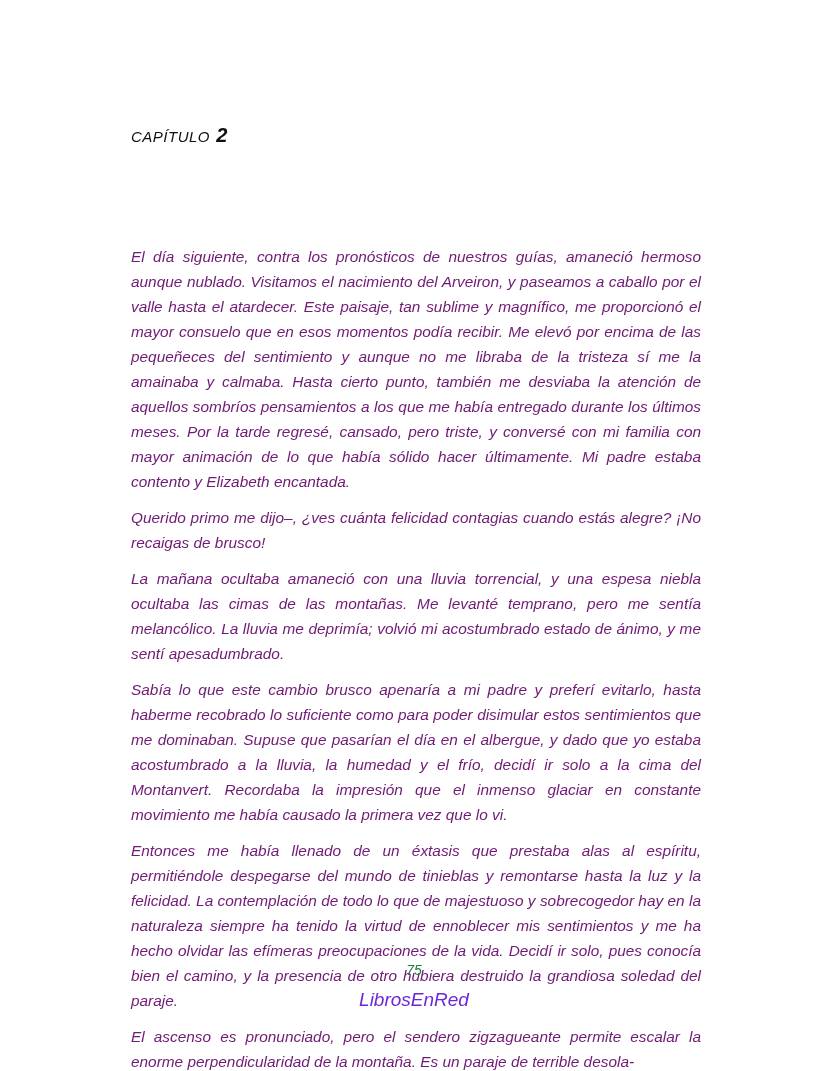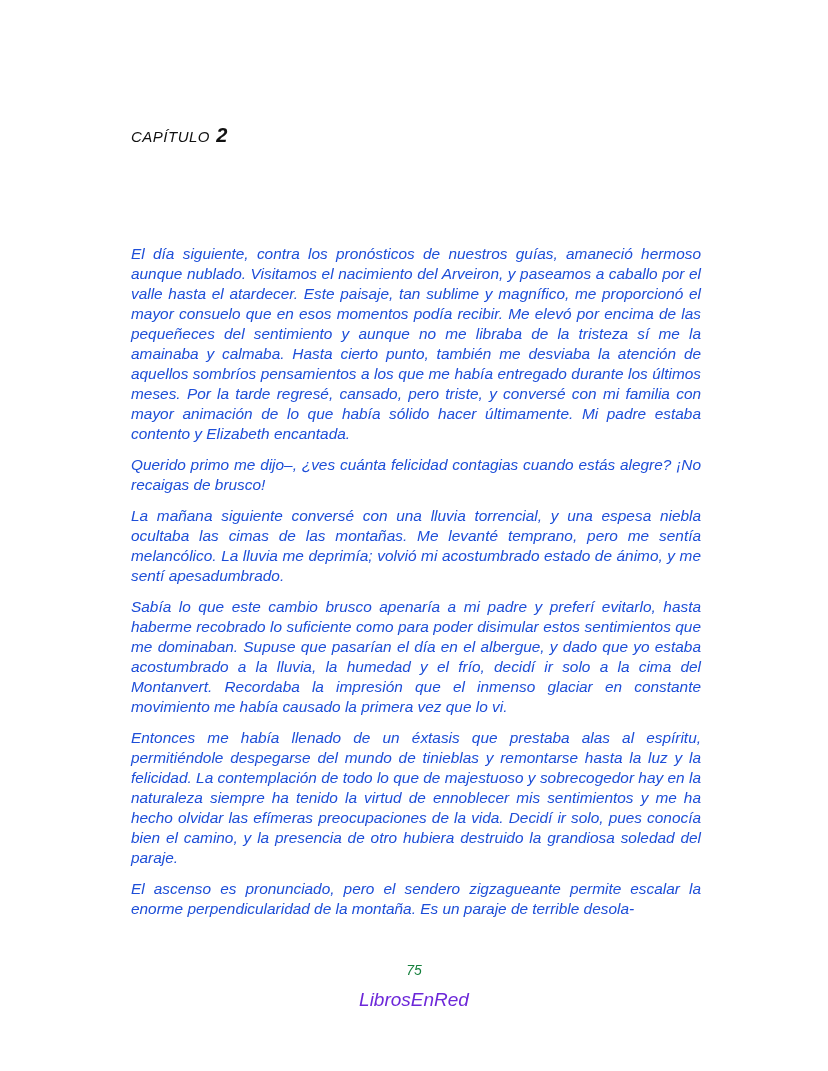--- a/index.html
+++ b/index.html
@@ -50,24 +50,24 @@
   .body-block {
     position: absolute;
     left: 131px;
     top: 244px;
     width: 570px;
   }
 
   .body-paragraph {
     margin: 0 0 11px 0;
     font-size: 15.4px;
-    line-height: 20px;
+    line-height: 25px;
     text-align: justify;
     text-justify: inter-word;
-    color: #1d4ed8;
+    color: #701a75;
     hyphens: none;
   }
   .body-paragraph:last-child {
     margin-bottom: 0;
   }
 
   
   .page-footer {
     position: absolute;
     left: 0;
@@ -95,21 +95,21 @@
 <div class="page">
 
   <h1 class="chapter-heading">
     <span class="chap-word">Capítulo</span>
     <span class="chap-num">2</span>
   </h1>
 
   <div class="body-block">
     <p class="body-paragraph">El día siguiente, contra los pronósticos de nuestros guías, amaneció hermoso aunque nublado. Visitamos el nacimiento del Arveiron, y paseamos a caballo por el valle hasta el atardecer. Este paisaje, tan sublime y magnífico, me proporcionó el mayor consuelo que en esos momentos podía recibir. Me elevó por encima de las pequeñeces del sentimiento y aunque no me libraba de la tristeza sí me la amainaba y calmaba. Hasta cierto punto, también me desviaba la atención de aquellos sombríos pensamientos a los que me había entregado durante los últimos meses. Por la tarde regresé, cansado, pero triste, y conversé con mi familia con mayor animación de lo que había sólido hacer últimamente. Mi padre estaba contento y Elizabeth encantada.</p>
     <p class="body-paragraph">Querido primo me dijo–, ¿ves cuánta felicidad contagias cuando estás alegre? ¡No recaigas de brusco!</p>
-    <p class="body-paragraph">La mañana siguiente conversé con una lluvia torrencial, y una espesa niebla ocultaba las cimas de las montañas. Me levanté temprano, pero me sentía melancólico. La lluvia me deprimía; volvió mi acostumbrado estado de ánimo, y me sentí apesadumbrado.</p>
+    <p class="body-paragraph">La mañana ocultaba amaneció con una lluvia torrencial, y una espesa niebla ocultaba las cimas de las montañas. Me levanté temprano, pero me sentía melancólico. La lluvia me deprimía; volvió mi acostumbrado estado de ánimo, y me sentí apesadumbrado.</p>
     <p class="body-paragraph">Sabía lo que este cambio brusco apenaría a mi padre y preferí evitarlo, hasta haberme recobrado lo suficiente como para poder disimular estos sentimientos que me dominaban. Supuse que pasarían el día en el albergue, y dado que yo estaba acostumbrado a la lluvia, la humedad y el frío, decidí ir solo a la cima del Montanvert. Recordaba la impresión que el inmenso glaciar en constante movimiento me había causado la primera vez que lo vi.</p>
     <p class="body-paragraph">Entonces me había llenado de un éxtasis que prestaba alas al espíritu, permitiéndole despegarse del mundo de tinieblas y remontarse hasta la luz y la felicidad. La contemplación de todo lo que de majestuoso y sobrecogedor hay en la naturaleza siempre ha tenido la virtud de ennoblecer mis sentimientos y me ha hecho olvidar las efímeras preocupaciones de la vida. Decidí ir solo, pues conocía bien el camino, y la presencia de otro hubiera destruido la grandiosa soledad del paraje.</p>
     <p class="body-paragraph">El ascenso es pronunciado, pero el sendero zigzagueante permite escalar la enorme perpendicularidad de la montaña. Es un paraje de terrible desola-</p>
   </div>
 
   <div class="page-footer">
     <p class="page-number">75</p>
     <p class="publisher-mark">LibrosEnRed</p>
   </div>
 

